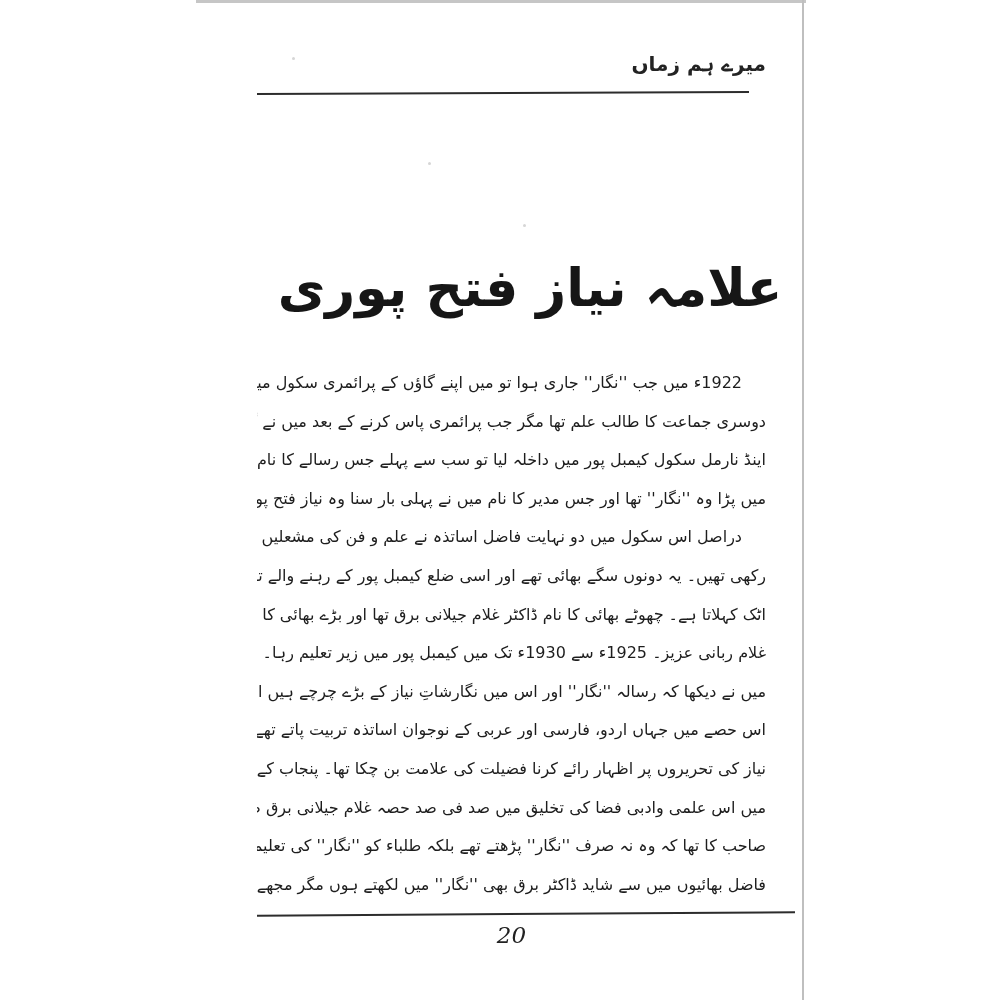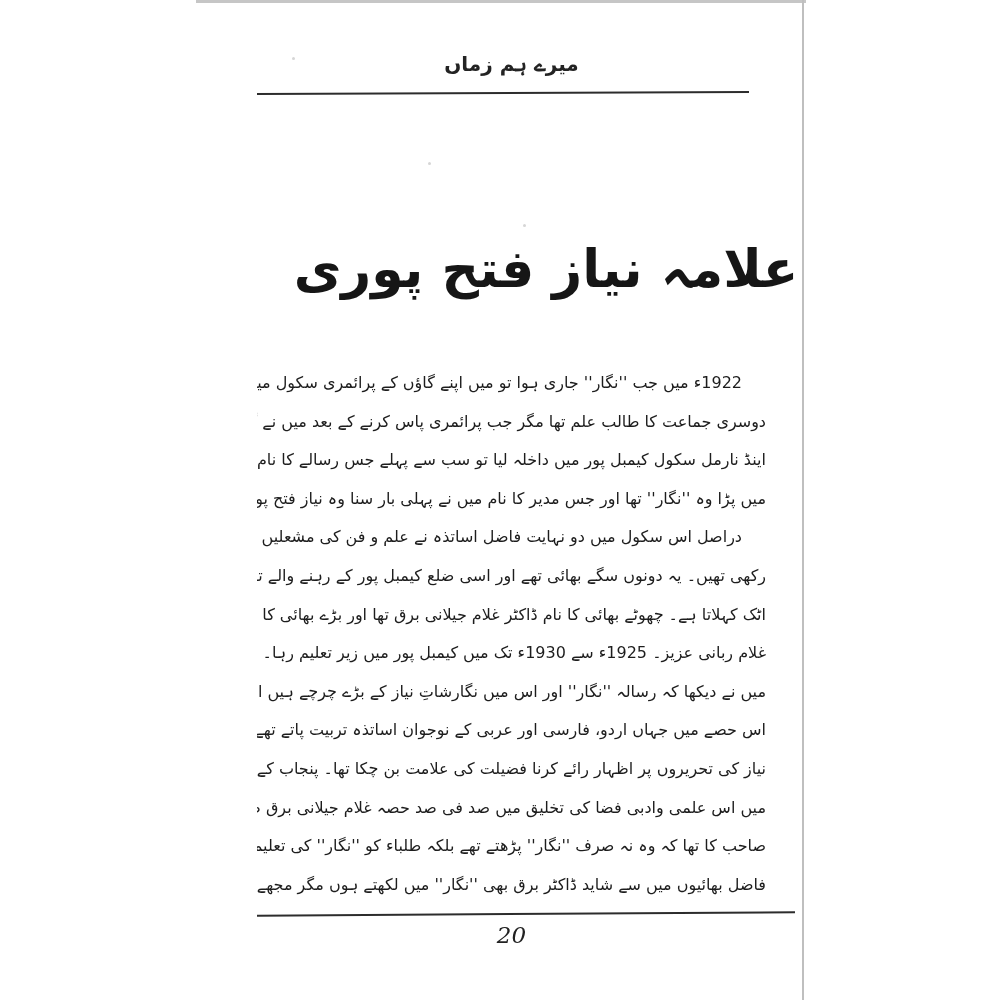--- a/index.html
+++ b/index.html
@@ -18,35 +18,34 @@
     background: #c6c6c6;
   }
   .scan-edge-right {
     position: absolute; left: 802px; top: 0; width: 2px; height: 1000px;
     background: #bfbfbf;
   }
   .speck { position: absolute; width: 3px; height: 3px; border-radius: 50%; background: #d6d6d6; }
 
   .running-head {
     position: absolute; left: 257px; top: 52px; width: 509px;
-    direction: rtl; text-align: center;
+    direction: rtl; 
     font-size: 20px; font-weight: bold; color: #232323;
     letter-spacing: 0.5px;
   }
   .head-rule {
     position: absolute; left: 257px; top: 92px; width: 492px; height: 2px;
     background: #2c2c2c; transform: rotate(-0.25deg);
   }
 
   .chapter-title {
-    position: absolute; left: 270px; top: 228px; width: 520px;
+    position: absolute; left: 270px; top: 247px; width: 520px;
     direction: rtl; text-align: center;
     font-size: 52px; font-weight: bold; color: #161616;
     line-height: 1.6;
-    margin-left: 16px;
   }
 
   .body-text {
     position: absolute; left: 257px; top: 364px; width: 509px;
     direction: rtl;
   }
   .line {
     height: 38.6px; line-height: 38.6px;
     font-size: 16px;
     text-align: justify;

